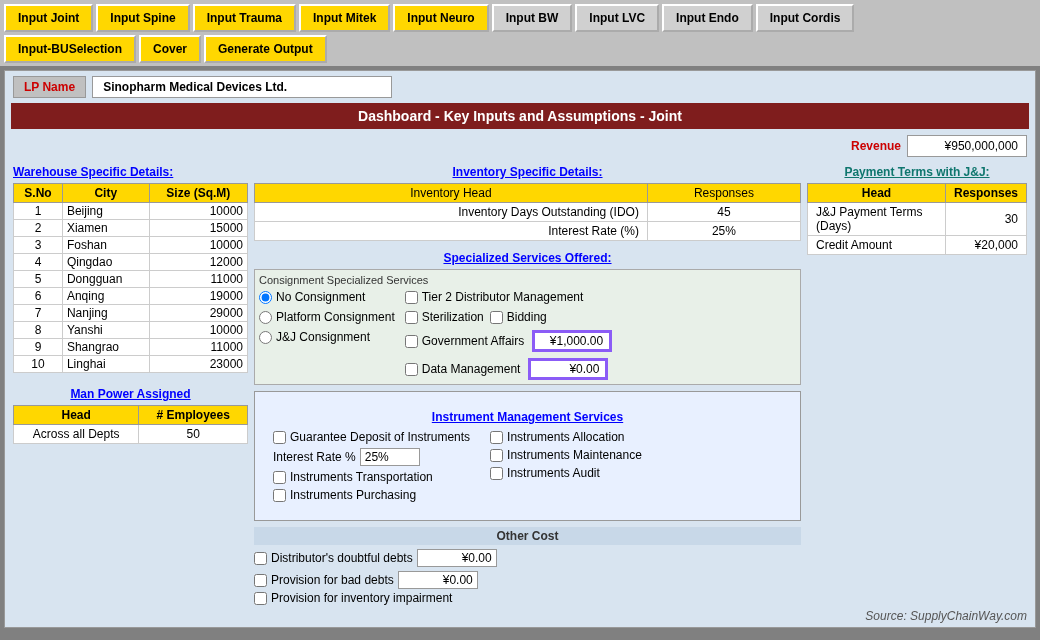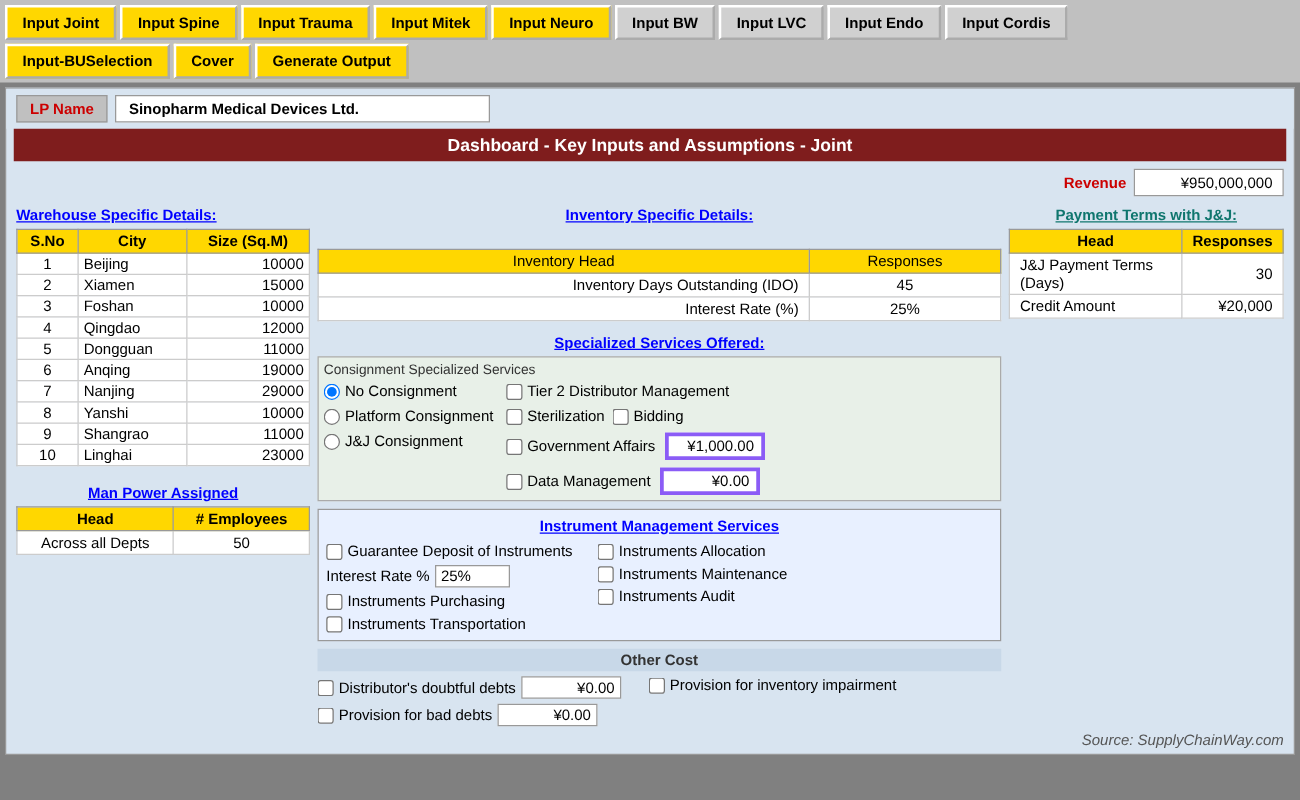--- a/index.html
+++ b/index.html
@@ -32,46 +32,46 @@
     .warehouse-table .sno { text-align: center; }
     .warehouse-table .size { text-align: right; }
 
     .manpower-section { margin-top: 14px; }
     .manpower-title { color: #00f; text-decoration: underline; font-weight: bold; text-align: center; margin-bottom: 4px; }
     .manpower-table { border-collapse: collapse; width: 100%; }
     .manpower-table th { background: #FFD700; border: 1px solid #999; padding: 2px 6px; text-align: center; font-weight: bold; }
     .manpower-table td { background: #fff; border: 1px solid #ccc; padding: 2px 6px; text-align: center; }
 
     .middle-panel { flex: 1; }
-    .inventory-title { color: #00f; text-decoration: underline; font-weight: bold; text-align: center; margin-bottom: 20px; }
+    .inventory-title { color: #00f; text-decoration: underline; font-weight: bold; text-align: center; margin-bottom: 4px; }
     .inv-table { border-collapse: collapse; width: 100%; margin-bottom: 10px; }
     .inv-table th { background: #FFD700; border: 1px solid #999; padding: 2px 8px; text-align: center; font-weight: normal; }
     .inv-table td { background: #fff; border: 1px solid #ccc; padding: 2px 8px; }
     .inv-table td.right { text-align: right; }
     .inv-table td.center { text-align: center; }
 
     .specialized-title { color: #00f; text-decoration: underline; font-weight: bold; text-align: center; margin-bottom: 4px; margin-top: 6px; }
     .consignment-label { font-size: 11px; margin-bottom: 4px; color: #333; }
     .consignment-options { display: flex; }
     .radio-col { display: flex; flex-direction: column; gap: 6px; }
     .radio-item { display: flex; align-items: center; gap: 4px; }
     .check-col { display: flex; flex-direction: column; gap: 6px; margin-left: 10px; }
     .check-item { display: flex; align-items: center; gap: 4px; }
     .check-value { background: #fff; border: 3px solid #8b5cf6; padding: 1px 6px; min-width: 80px; text-align: right; margin-left: 4px; }
 
-    .instrument-section { border: 1px solid #999; background: #e8f0ff; padding: 6px; margin-top: 6px; }
+    .instrument-section { border: 1px solid #999; background: #e8f0ff; padding: 18px; margin-top: 6px; }
     .instrument-title { color: #00f; text-decoration: underline; font-weight: bold; text-align: center; margin-bottom: 6px; }
     .instrument-grid { display: flex; gap: 20px; }
     .instrument-col { display: flex; flex-direction: column; gap: 4px; }
     .instrument-item { display: flex; align-items: center; gap: 4px; }
     .instr-input { background: #fff; border: 1px solid #999; padding: 1px 4px; width: 60px; }
 
     .other-cost-section { margin-top: 6px; }
     .other-cost-title { color: #333; font-weight: bold; text-align: center; margin-bottom: 4px; background: #c8d8e8; padding: 2px; }
-    .other-cost-grid { display: flex; gap: 22px; align-items: flex-start; }
+    .other-cost-grid { display: flex; gap: 2px; align-items: flex-start; flex-direction: column; }
     .other-cost-col { display: flex; flex-direction: column; gap: 4px; }
     .oc-item { display: flex; align-items: center; gap: 4px; }
     .oc-value { background: #fff; border: 1px solid #999; padding: 1px 4px; width: 80px; text-align: right; }
 
     .right-panel { width: 220px; flex-shrink: 0; }
     .payment-title { color: #0f766e; text-decoration: underline; font-weight: bold; text-align: center; margin-bottom: 4px; }
     .pay-table { border-collapse: collapse; width: 100%; }
     .pay-table th { background: #FFD700; border: 1px solid #999; padding: 2px 8px; text-align: center; font-weight: bold; }
     .pay-table td { background: #fff; border: 1px solid #ccc; padding: 2px 8px; }
     .pay-table td.right { text-align: right; }
@@ -268,25 +268,25 @@
             <div class="instrument-item">
               <input type="checkbox" style=""> 
                 <span>Guarantee Deposit of Instruments</span>
             </div>
             <div class="instrument-item">
               <span>Interest Rate %</span>
               <input class="instr-input" type="text" value="25%" style="">
             </div>
             <div class="instrument-item">
               <input type="checkbox" style=""> 
+                <span>Instruments Transportation</span>
+            </div>
+            <div class="instrument-item">
+              <input type="checkbox" style=""> 
                 <span>Instruments Purchasing</span>
-            </div>
-            <div class="instrument-item">
-              <input type="checkbox" style=""> 
-                <span>Instruments Transportation</span>
             </div>
           </div>
           <div class="instrument-col">
             <div class="instrument-item">
               <input type="checkbox" style=""> 
                 <span>Instruments Allocation</span>
             </div>
             <div class="instrument-item">
               <input type="checkbox" style=""> 
                 <span>Instruments Maintenance</span>

